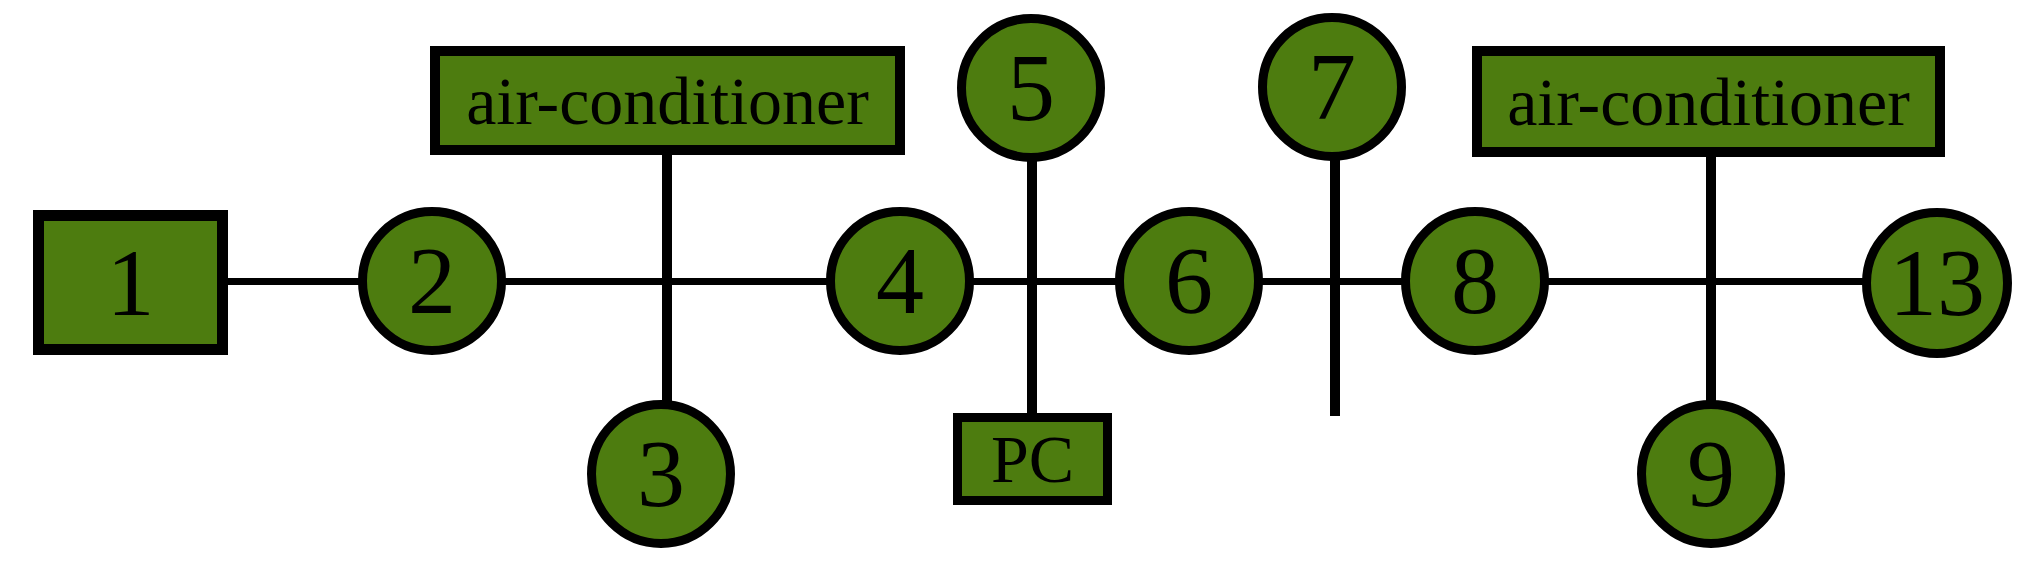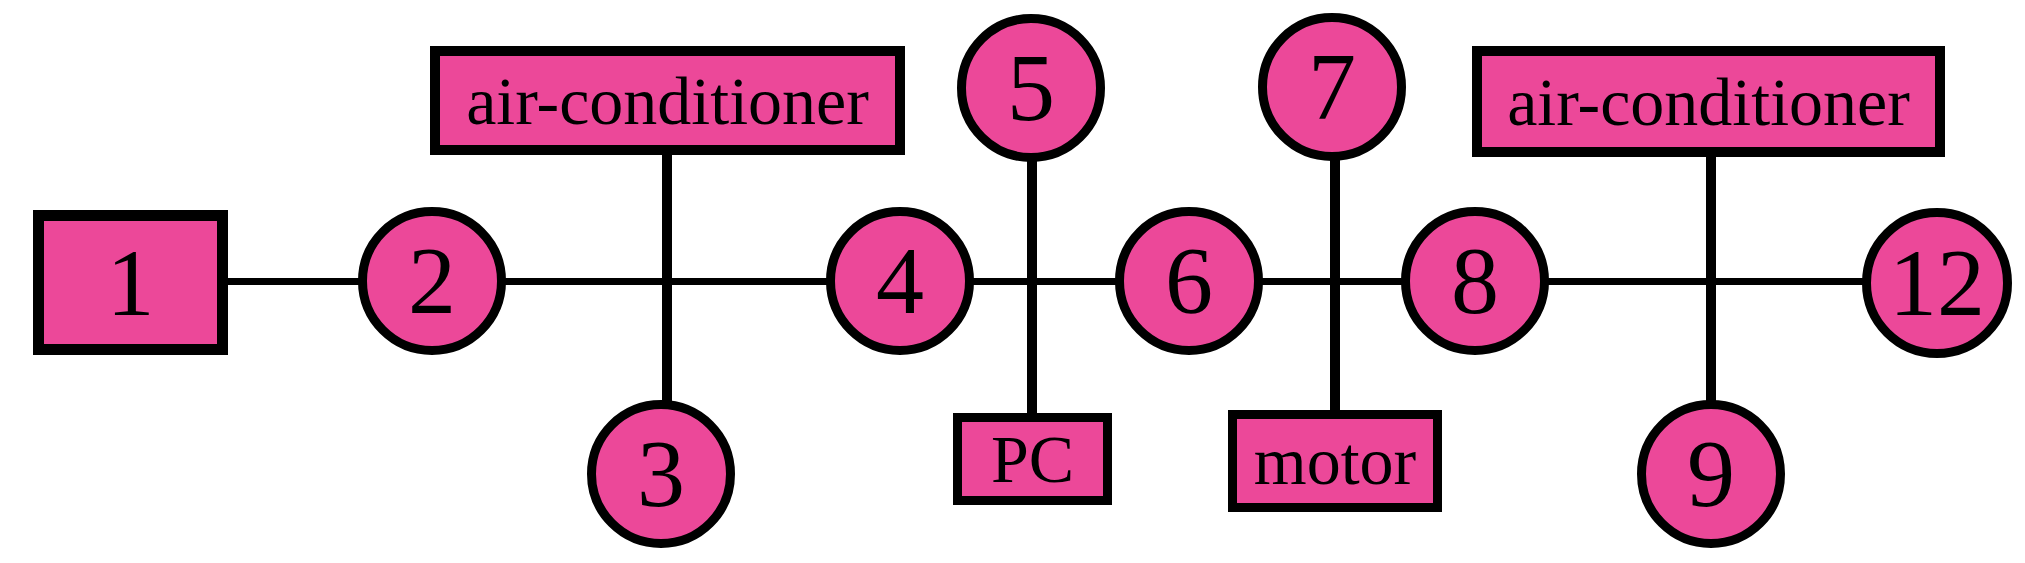--- a/index.html
+++ b/index.html
@@ -16,21 +16,21 @@
     font-family: "Liberation Serif", "DejaVu Serif", serif;
     color: #000000;
   }
   .hline, .vline {
     position: absolute;
     background: #000000;
     z-index: 1;
   }
   .node, .rbox {
     position: absolute;
-    background: #ec4899;
+    background: #4d7c0f;
     box-sizing: border-box;
     display: flex;
     align-items: center;
     justify-content: center;
     z-index: 2;
   }
   .node.circle {
     border: 9px solid #000000;
     border-radius: 50%;
     width: 148px;
@@ -78,21 +78,21 @@
 
   <div class="node circle" style="left:1115px; top:207px;">
     <span class="num">6</span>
   </div>
 
   <div class="node circle" style="left:1401px; top:207px;">
     <span class="num">8</span>
   </div>
 
   <div class="node circle" style="left:1862px; top:208px; width:150px; height:150px;">
-    <span class="num">12</span>
+    <span class="num">13</span>
   </div>
 
   <div class="rbox" style="left:430px; top:46px; width:475px; height:109px;">
     <span class="lbl">air-conditioner</span>
   </div>
 
   <div class="node circle" style="left:957px; top:14px;">
     <span class="num">5</span>
   </div>
 
@@ -105,21 +105,18 @@
   </div>
 
   <div class="node circle" style="left:587px; top:400px;">
     <span class="num">3</span>
   </div>
 
   <div class="rbox" style="left:953px; top:413px; width:159px; height:92px; border-width:9px;align-items:center;">
     <span class="lbl">PC</span>
   </div>
 
-  <div class="rbox" style="left:1228px; top:410px; width:214px; height:102px; border-width:9px;">
-    <span class="lbl">motor</span>
-  </div>
 
   <div class="node circle" style="left:1637px; top:400px;">
     <span class="num">9</span>
   </div>
 
 </div>
 
 </body></html>

